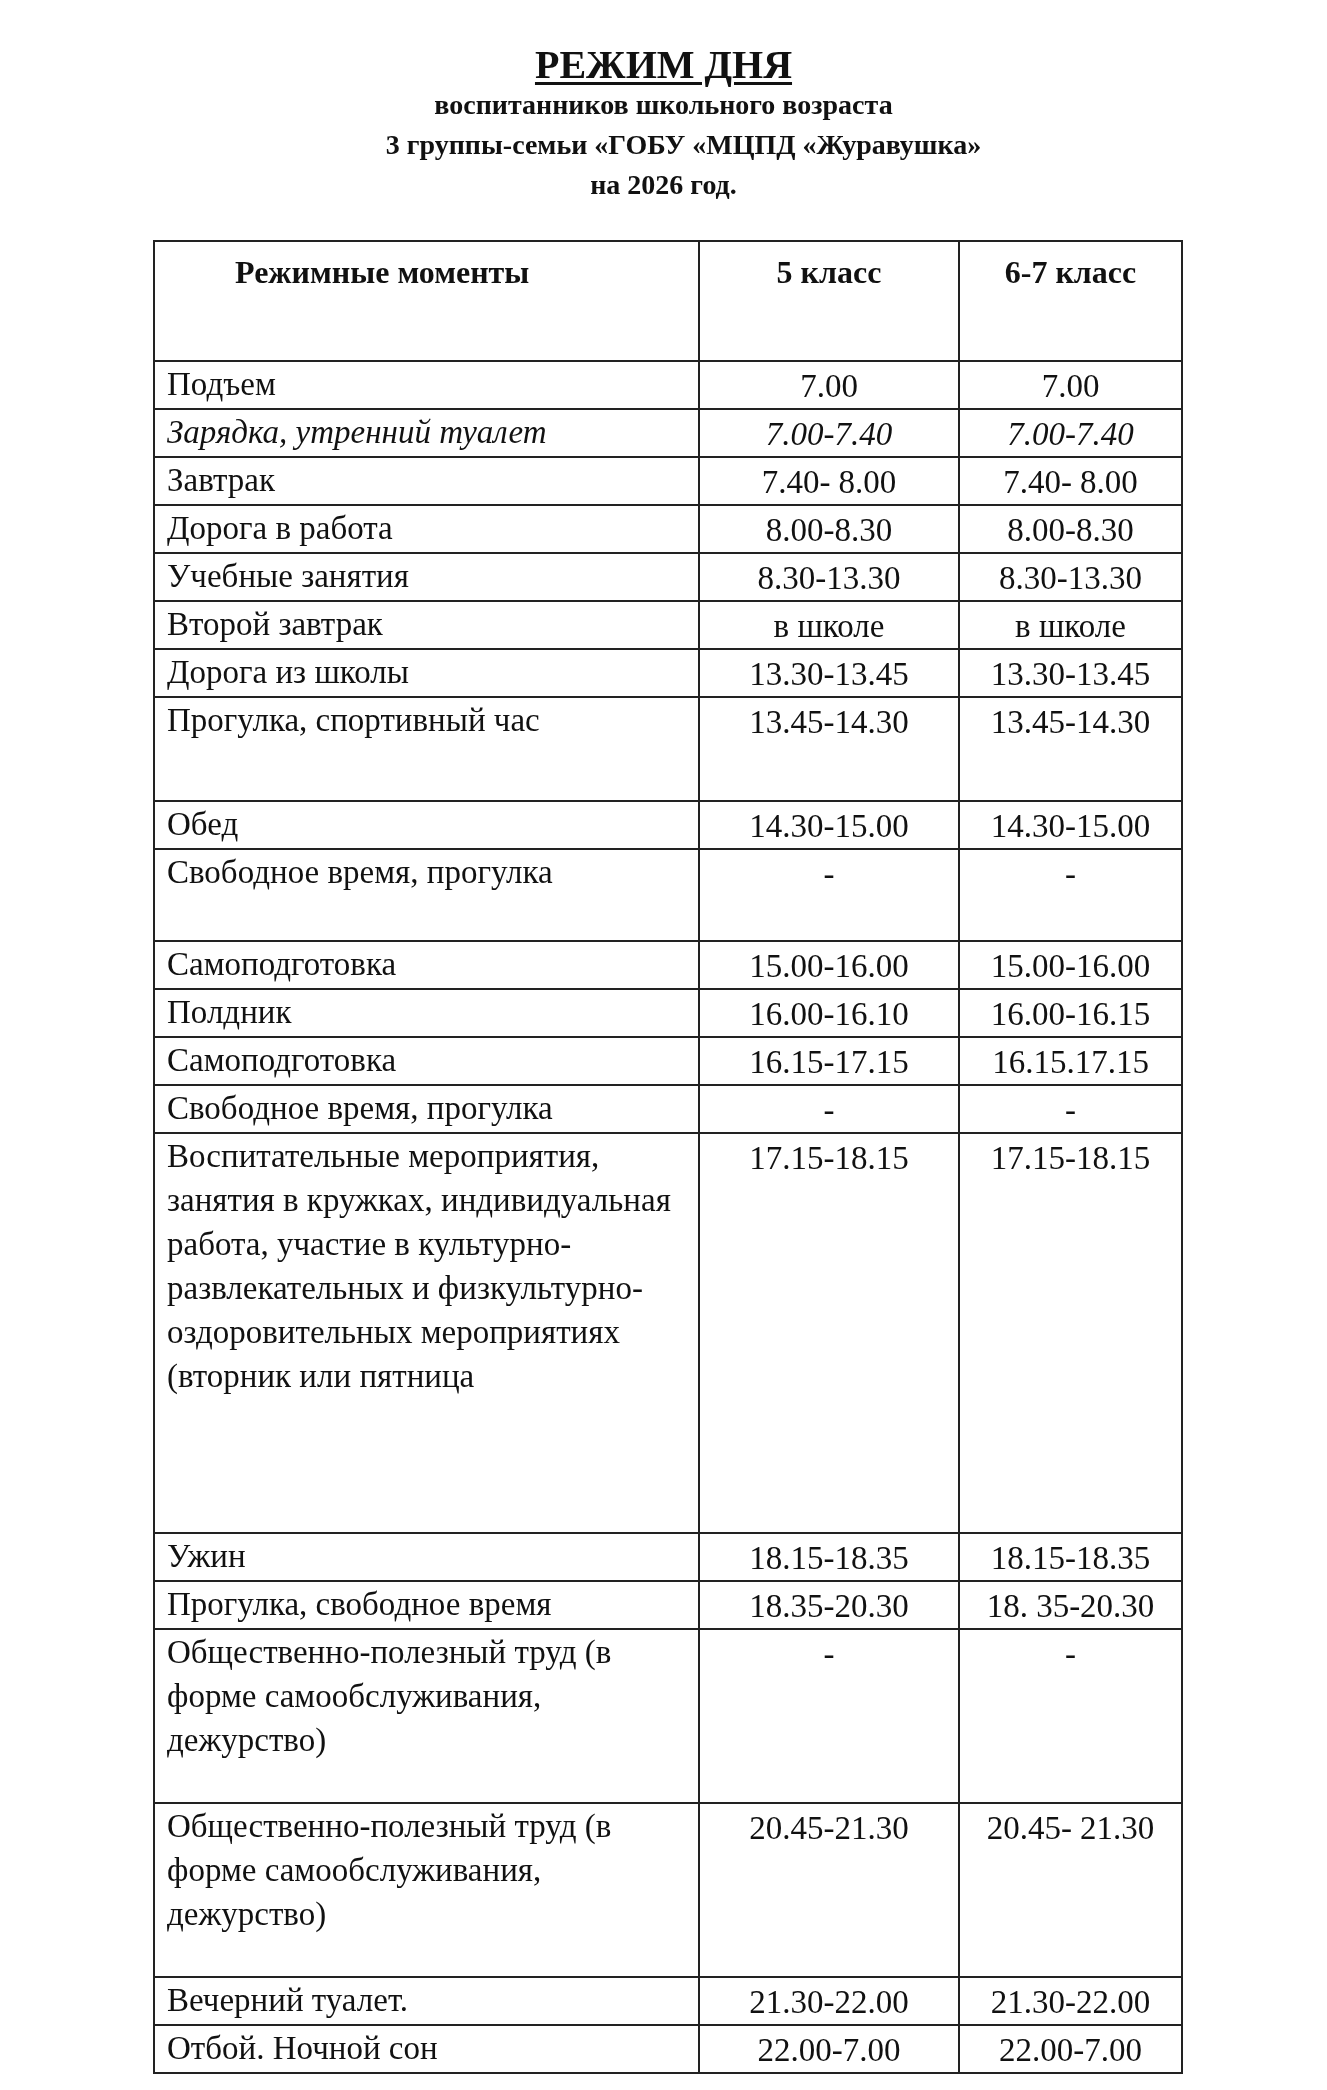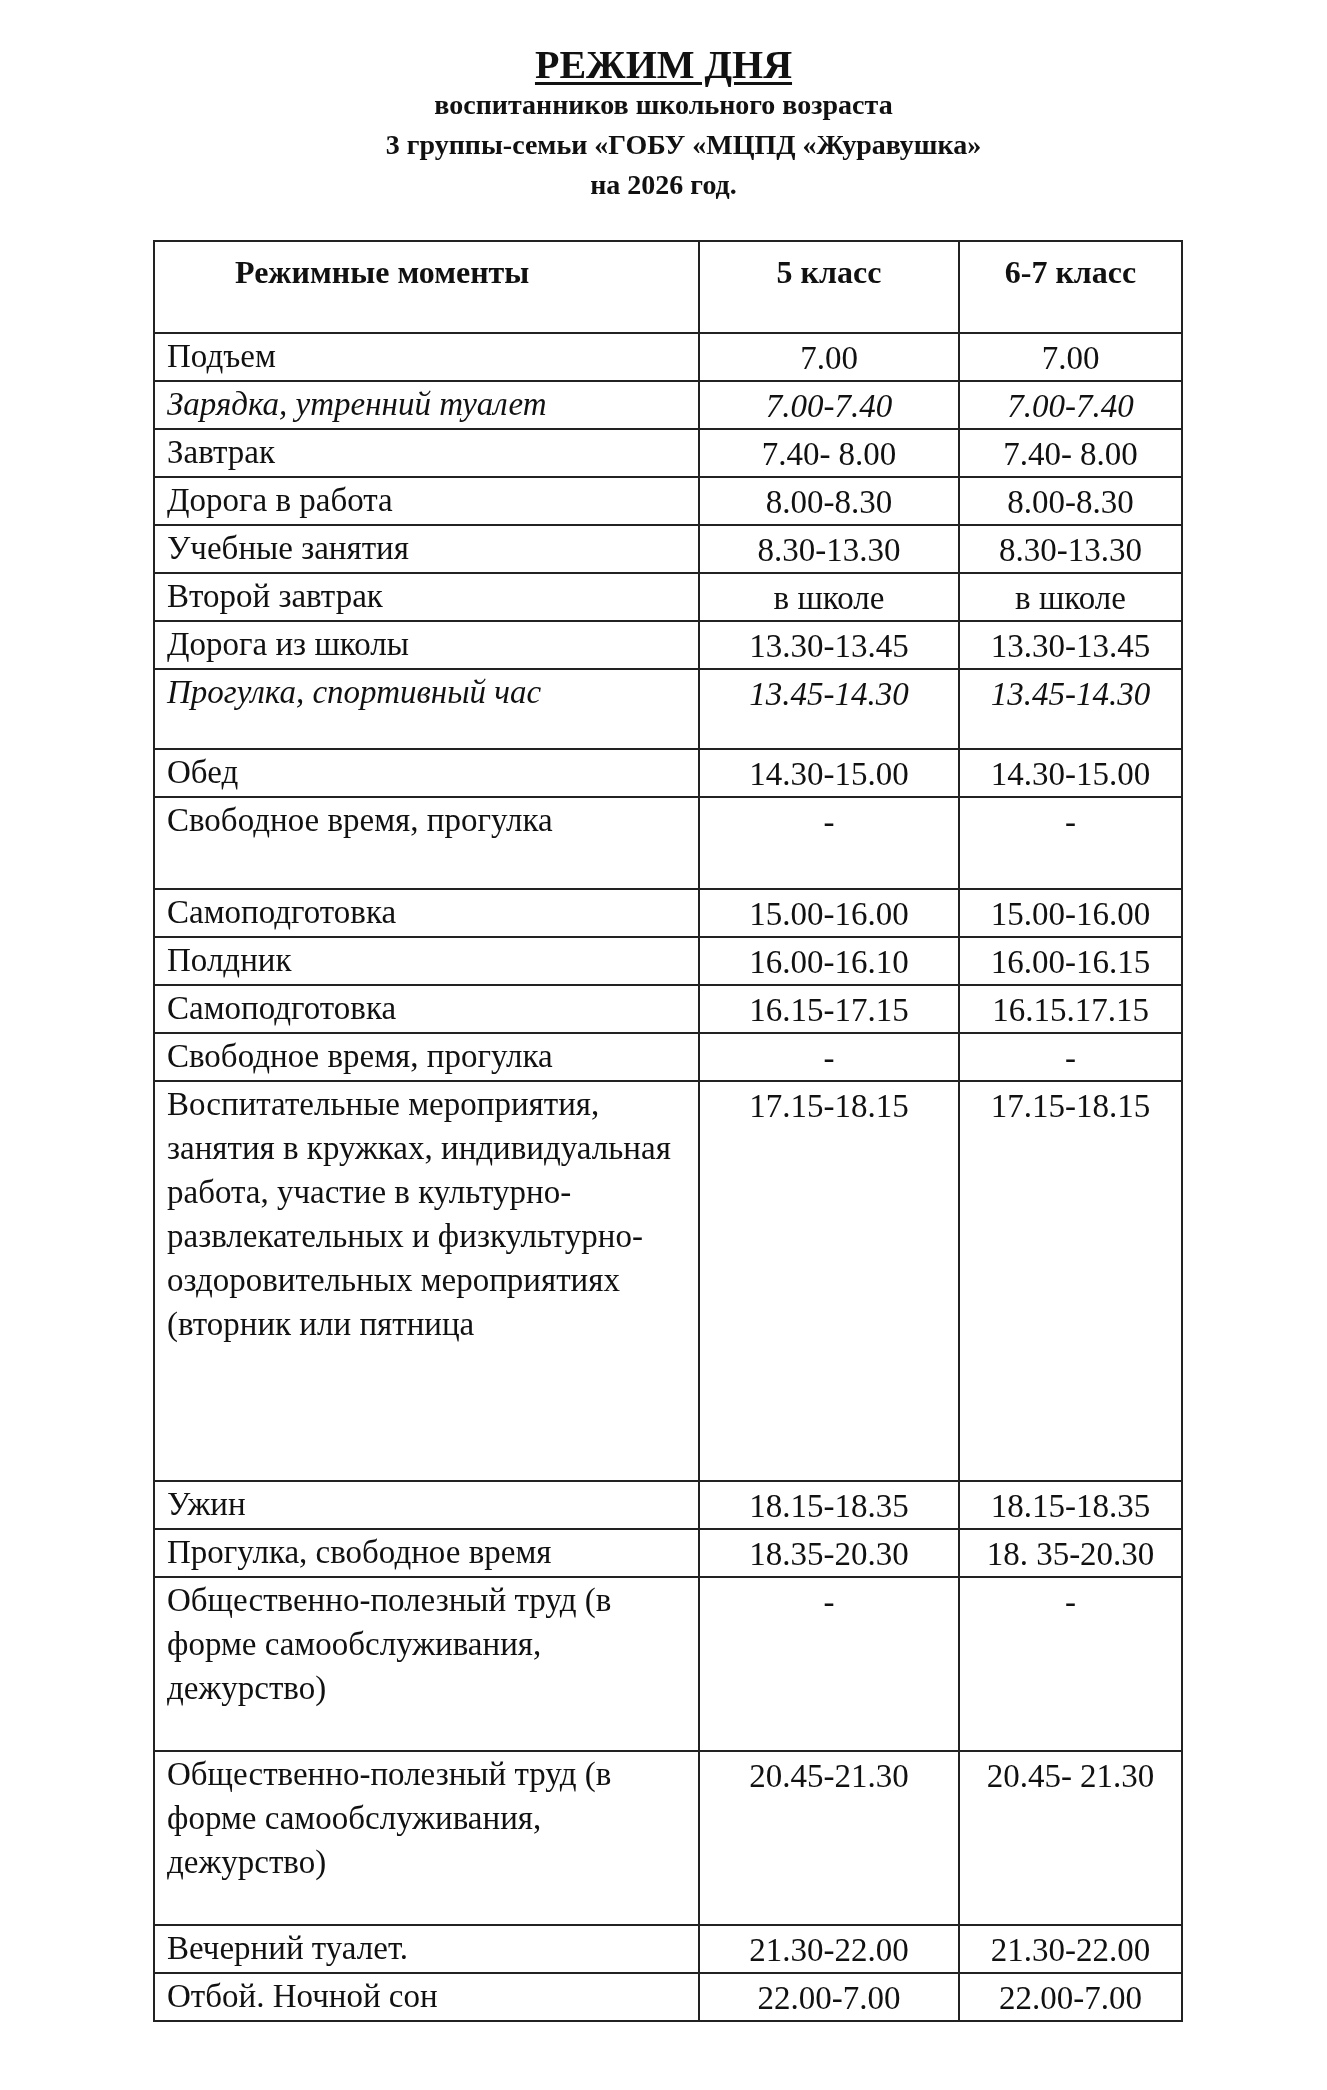--- a/index.html
+++ b/index.html
@@ -45,21 +45,21 @@
   <div class="sub h-l3">на 2026 год.</div>
 </div>
 
 <table class="sched">
   <colgroup>
       <col class="c1">
       <col class="c2">
       <col class="c3">
     </colgroup>
   <thead>
-    <tr style="height:92px">
+    <tr style="height:120px">
       <th class="left">Режимные моменты</th>
       <th>5 класс</th>
       <th>6-7 класс</th>
     </tr>
   </thead>
   <tbody id="tbody">
       <tr style="height: 48px;">
         <td class="act">Подъем</td>
         <td class="time">7.00</td>
         <td class="time">7.00</td>
@@ -87,21 +87,21 @@
       <tr style="height: 46px;">
         <td class="act">Второй завтрак</td>
         <td class="time">в школе</td>
         <td class="time">в школе</td>
       </tr>
       <tr style="height: 46px;">
         <td class="act">Дорога из школы</td>
         <td class="time">13.30-13.45</td>
         <td class="time">13.30-13.45</td>
       </tr>
-      <tr style="height: 80px; font-style: italic;">
+      <tr style="height: 104px;">
         <td class="act">Прогулка, спортивный час</td>
         <td class="time">13.45-14.30</td>
         <td class="time">13.45-14.30</td>
       </tr>
       <tr style="height: 46px;">
         <td class="act">Обед</td>
         <td class="time">14.30-15.00</td>
         <td class="time">14.30-15.00</td>
       </tr>
       <tr style="height: 92px;">

